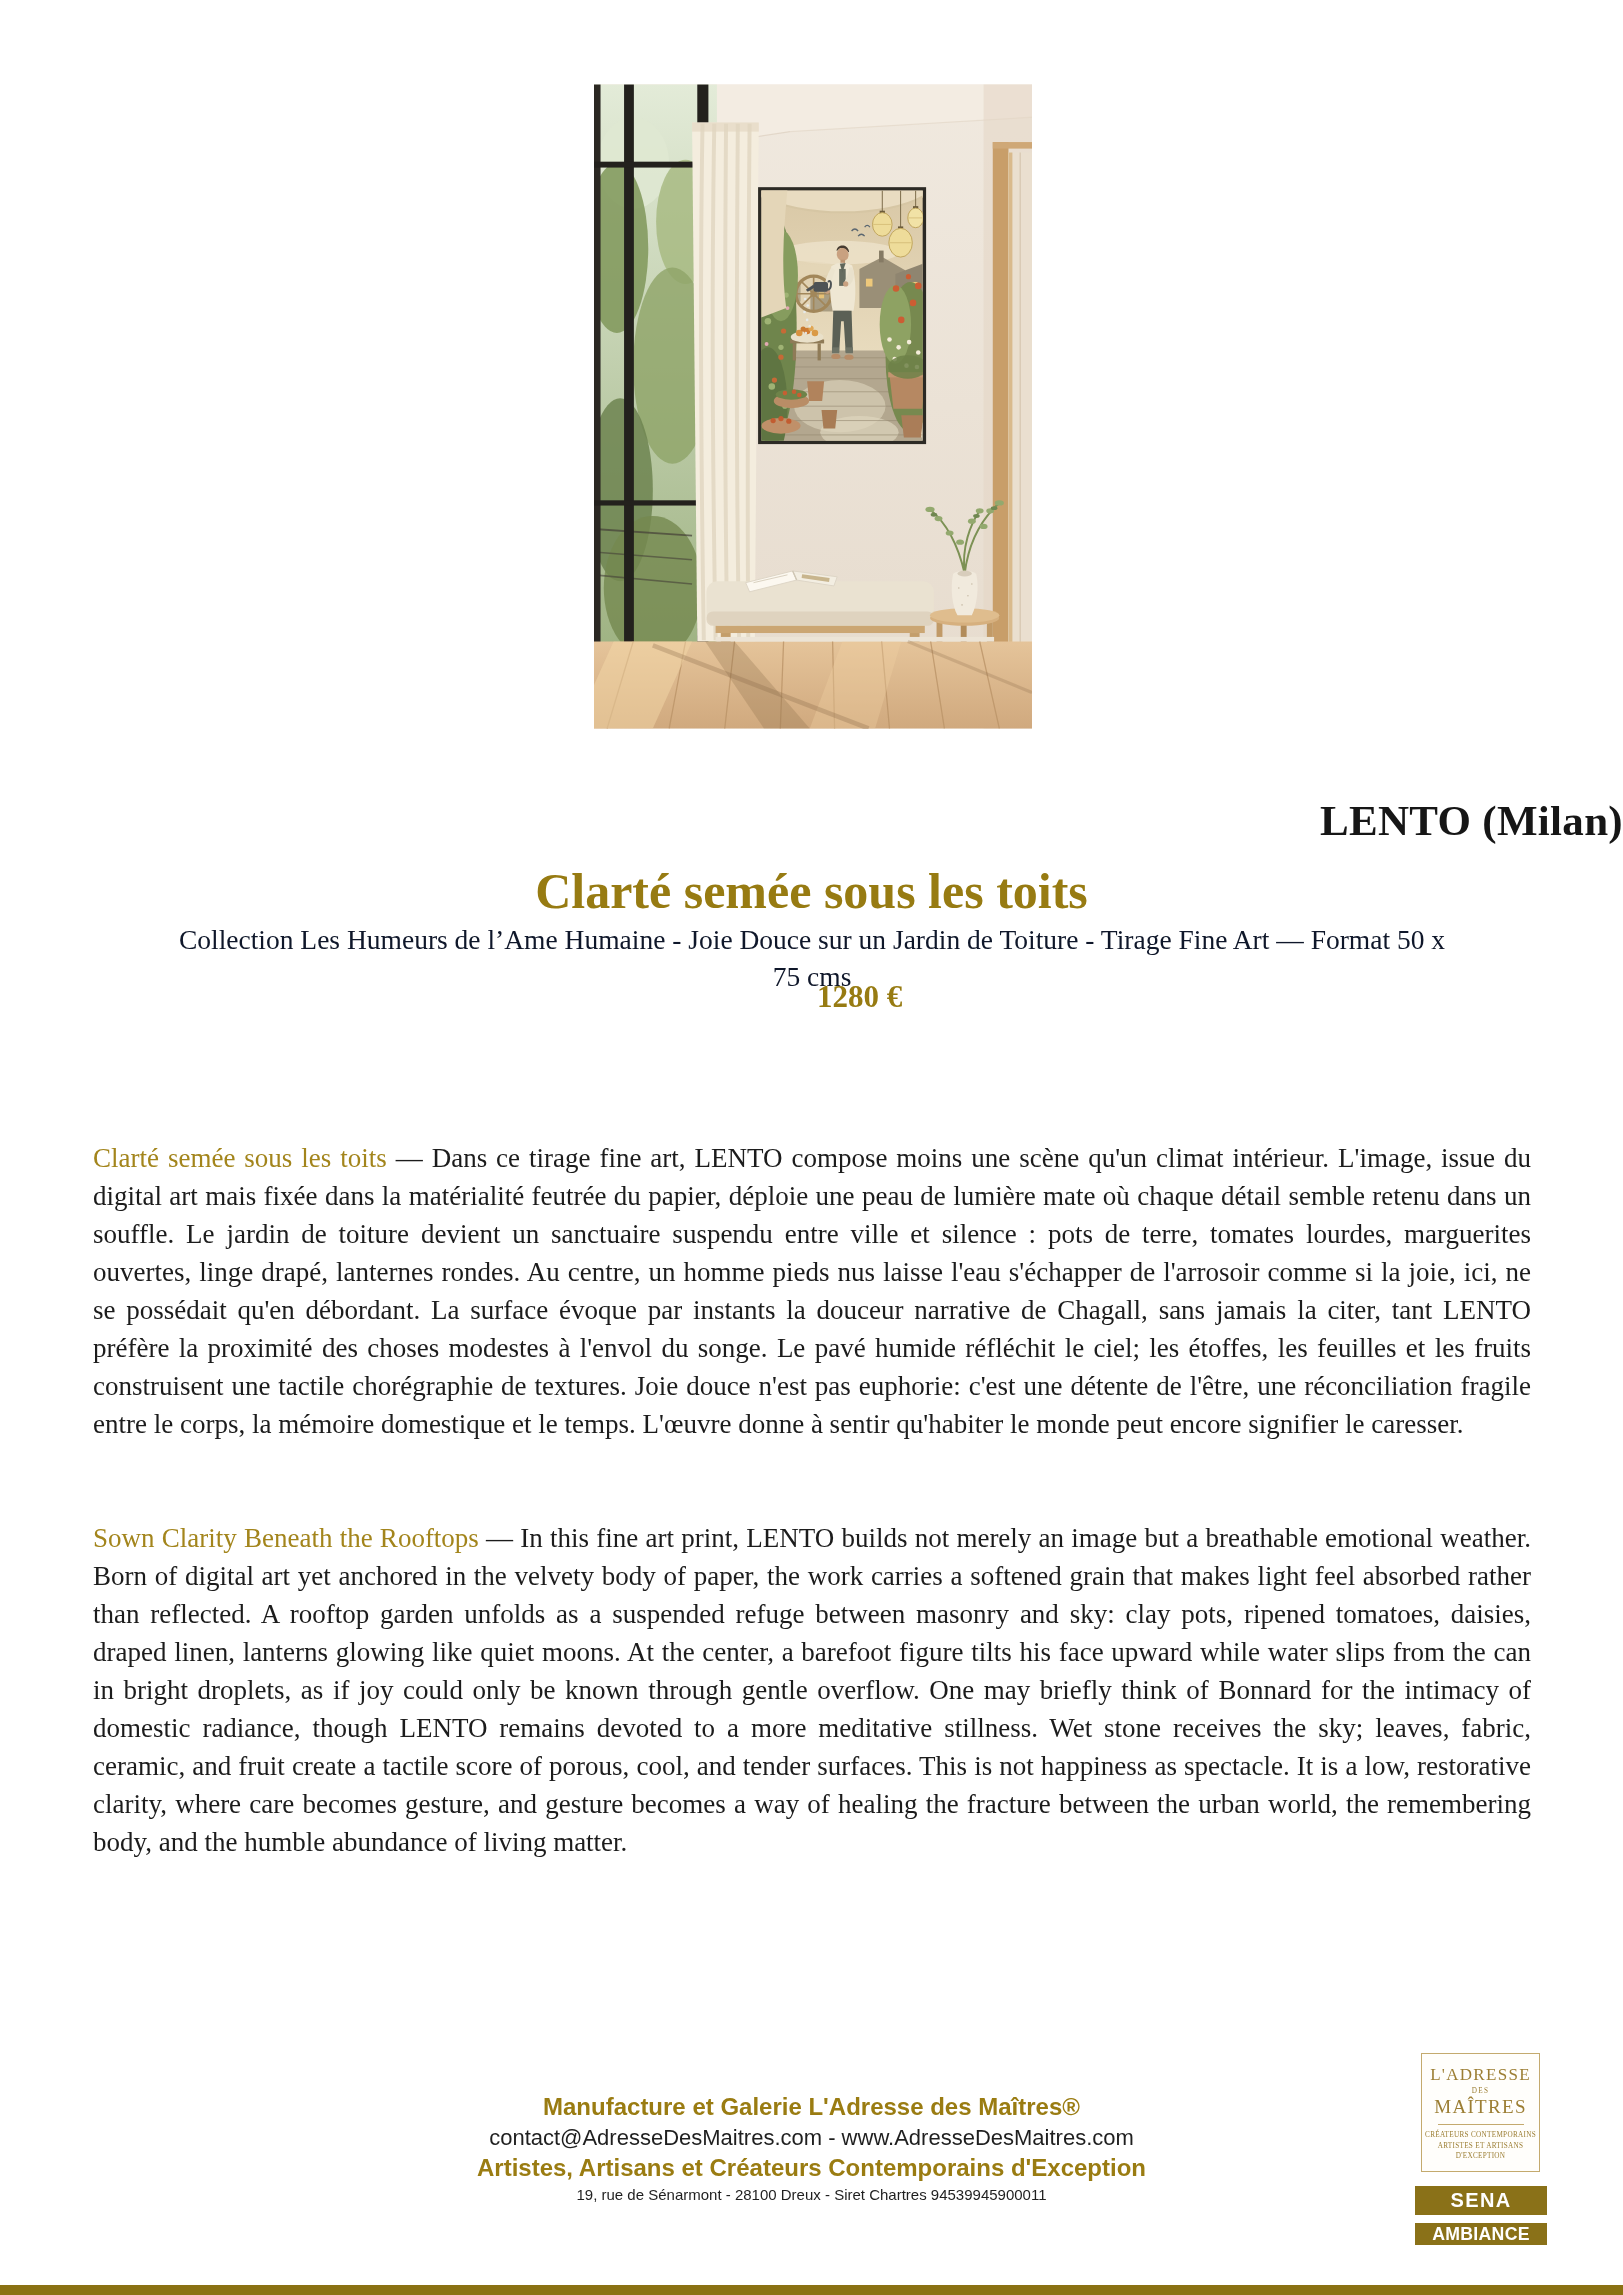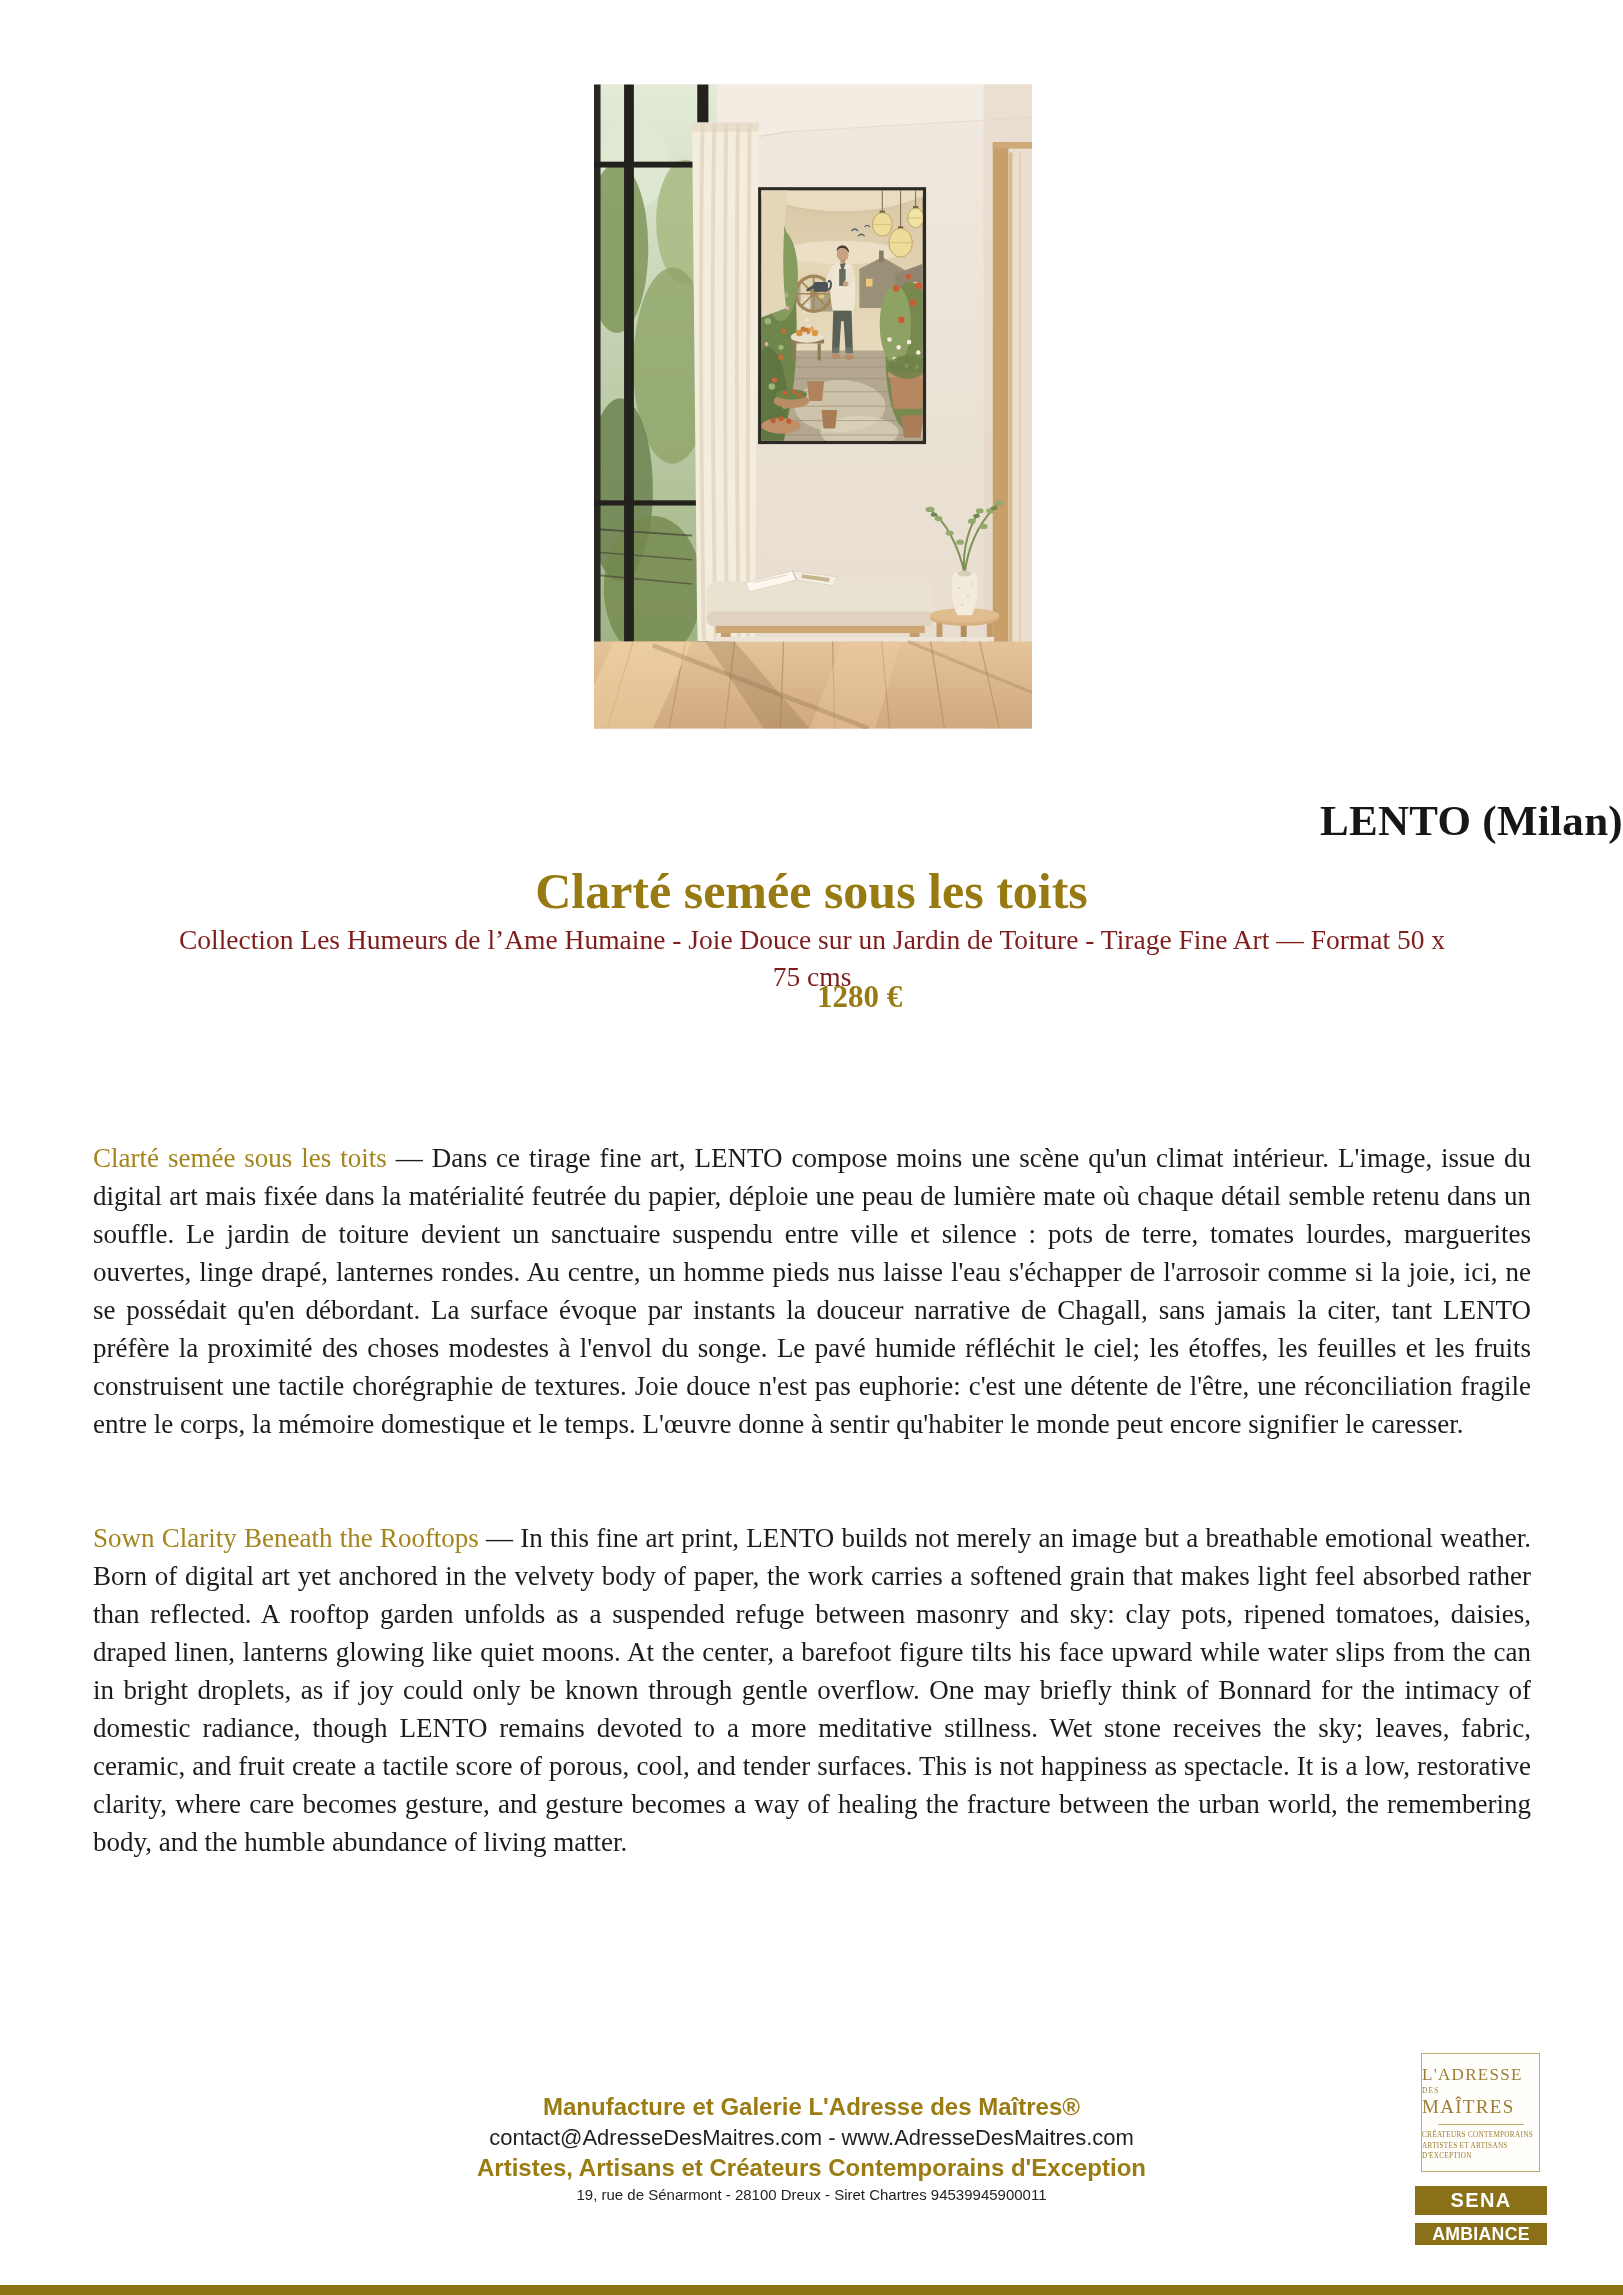--- a/index.html
+++ b/index.html
@@ -16,21 +16,21 @@
   .artist-name {
     position:absolute; top:796px; left:0; width:100%; text-align:right;
     font-size:43px; font-weight:bold; color:#161616; letter-spacing:0.3px;
   }
   .art-title {
     position:absolute; top:862px; left:0; width:100%; text-align:center;
     font-size:50px; font-weight:bold; color:var(--heading-gold);
   }
   .subtitle {
     position:absolute; top:921px; left:92px; width:1440px; text-align:center;
-    font-size:27.5px; line-height:37px; color:#7f1d1d;
+    font-size:27.5px; line-height:37px; color:#0f172a;
   }
   .subtitle .sub-line { display:block; }
   .price {
     position:absolute; top:979px; left:0; width:100%; text-align:center;
     font-size:31px; font-weight:bold; color:var(--heading-gold);padding-left:48px;
   }
 
   
   .para {
     position:absolute; left:93px; width:1438px;
@@ -44,21 +44,21 @@
   .footer-line { position:absolute; left:0; width:100%; text-align:center; }
   .f1 { top:2093px; font-size:24px; font-weight:bold; color:var(--footer-gold); font-family:"Liberation Sans", sans-serif; }
   .f2 { top:2125px; font-size:22px; color:#1f1f1f; font-family:"Liberation Sans", sans-serif; }
   .f3 { top:2154px; font-size:24px; font-weight:bold; color:var(--footer-gold); font-family:"Liberation Sans", sans-serif; }
   .f4 { top:2186px; font-size:15px; color:#1f1f1f; font-family:"Liberation Sans", sans-serif; }
 
   
   .logo-box {
     position:absolute; left:1421px; top:2053px; width:119px; height:119px;
     border:1.3px solid var(--logo-border); box-sizing:border-box; background:#fffefb;
-    color:var(--logo-gold); font-family:"Liberation Serif", serif;
+    text-align:center; color:var(--logo-gold); font-family:"Liberation Serif", serif;
   }
   .logo-line1 { margin-top:10.5px; font-size:17px; letter-spacing:1.3px; }
   .logo-line2 { margin-top:2px;  font-size:7.2px; letter-spacing:1.3px; }
   .logo-line3 { margin-top:1.3px;  font-size:19px; letter-spacing:1.3px; }
   .logo-rule  { width:86px; height:0; border-top:0.7px solid var(--logo-border); margin:6.5px auto 5.2px auto; }
   .logo-small { font-size:7.2px; line-height:10.5px; letter-spacing:0.3px; }
 
   
   .badge {
     position:absolute; left:1415px; width:132px; background:var(--badge-gold);

